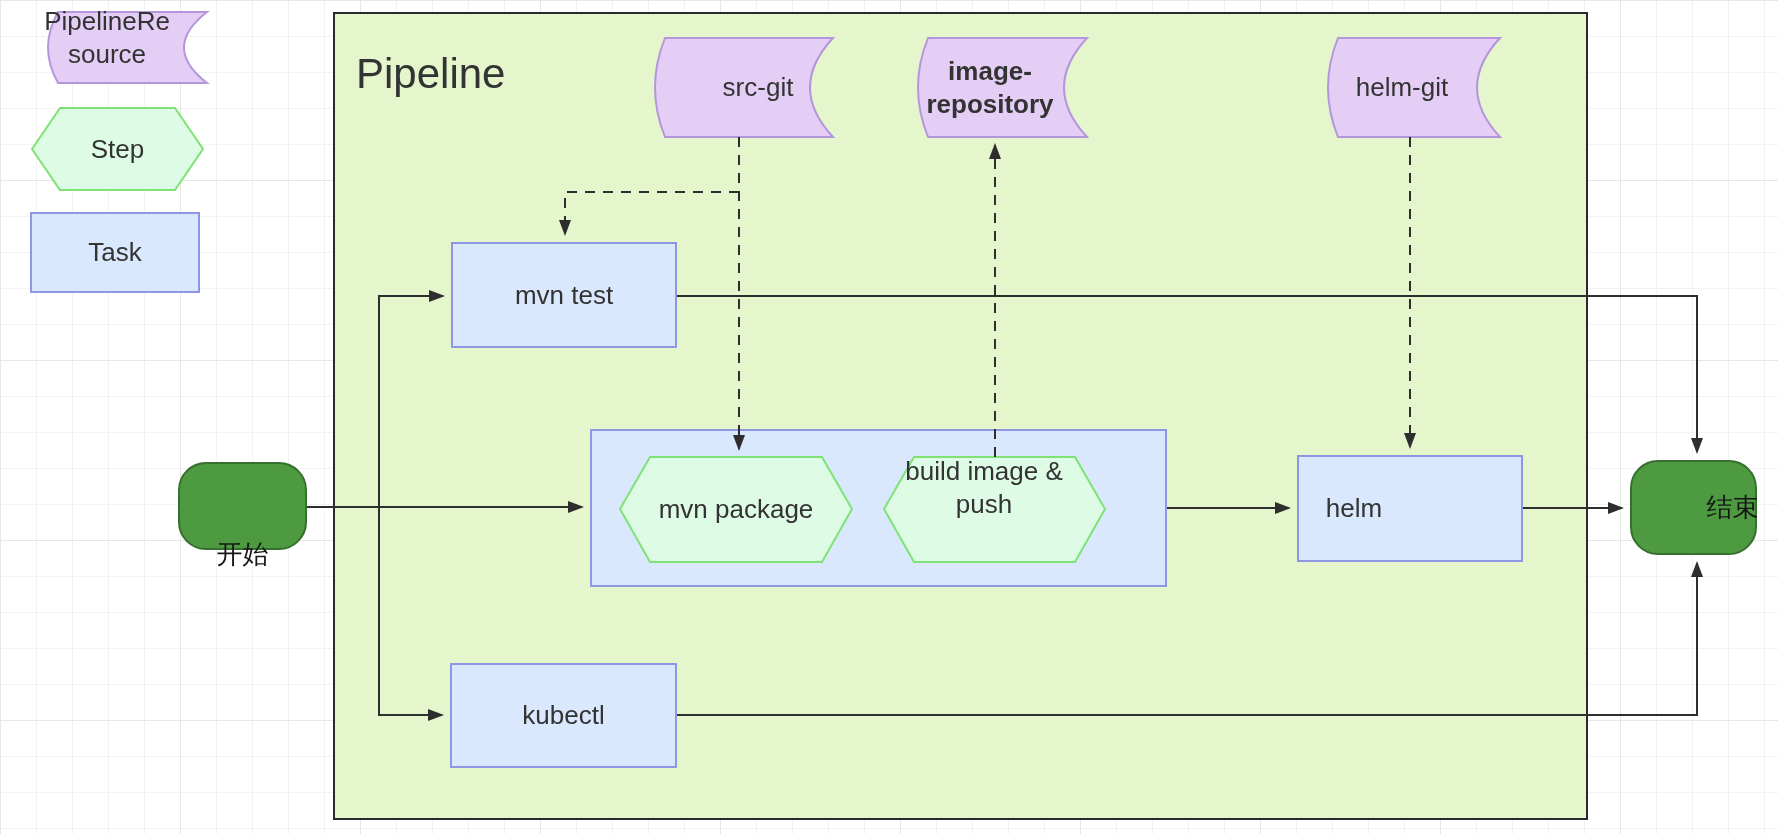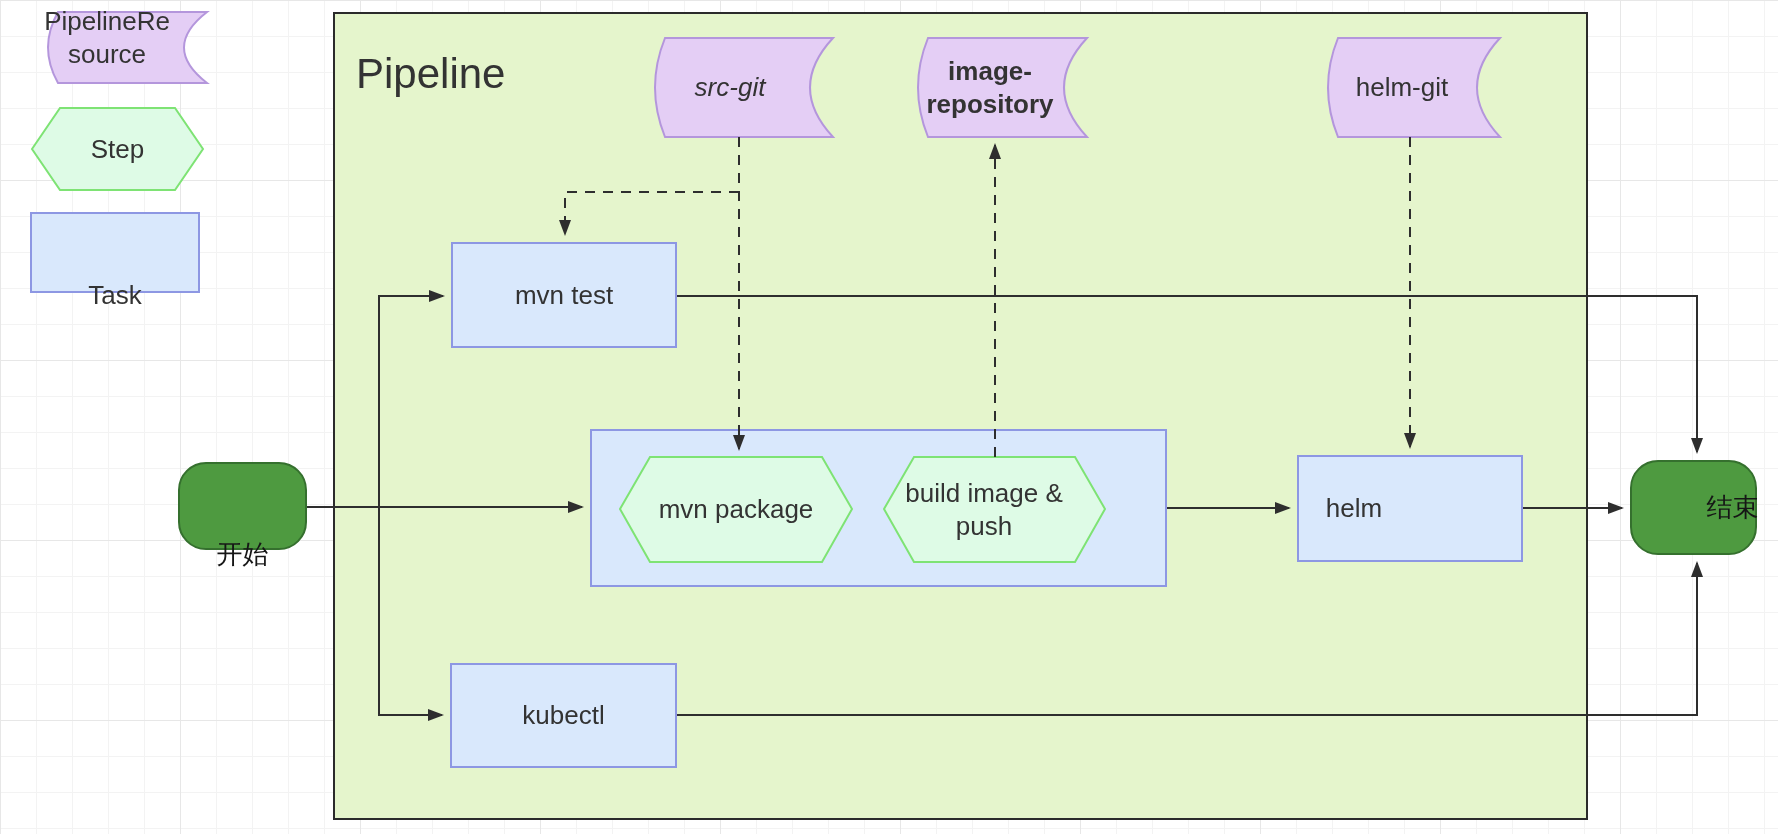--- a/index.html
+++ b/index.html
@@ -62,21 +62,21 @@
 
   <div class="task-box" style="left:450px;top:663px;width:227px;height:105px;"></div>
   <div class="lbl" style="left:450px;top:663px;width:227px;height:105px;">kubectl</div>
 
   <div class="task-box" style="left:1297px;top:455px;width:226px;height:107px;"></div>
   <div class="lbl" style="left:1241px;top:455px;width:226px;height:107px;">helm</div>
 
   <div class="task-box" style="left:590px;top:429px;width:577px;height:158px;"></div>
 
   <div class="task-box" style="left:30px;top:212px;width:170px;height:81px;"></div>
-  <div class="lbl" style="left:30px;top:212px;width:170px;height:81px;margin-top:43px;">Task</div>
+  <div class="lbl" style="left:30px;top:212px;width:170px;height:81px;">Task</div>
 
   <div class="terminal" style="left:178px;top:462px;width:129px;height:88px;"></div>
   <div class="lbl terminal-lbl" style="left:178px;top:462px;width:129px;height:88px;margin-top:48px;">开始</div>
 
   <div class="terminal" style="left:1630px;top:460px;width:127px;height:95px;"></div>
   <div class="lbl terminal-lbl" style="left:1630px;top:460px;width:127px;height:95px;padding-left:39px;">结束</div>
 
   <svg id="shapes-edges" viewBox="0 0 1778 834" xmlns="http://www.w3.org/2000/svg">
     <defs>
       <marker id="arrow" markerUnits="userSpaceOnUse" markerWidth="16" markerHeight="12" refX="14" refY="6" orient="auto">
@@ -106,22 +106,22 @@
     <path class="edge dashed" d="M 739,137 L 739,449" marker-end="url(#arrow)"></path>
     <path class="edge dashed" d="M 739,192 L 565,192 L 565,234" marker-end="url(#arrow)"></path>
     <path class="edge dashed" d="M 995,457 L 995,145" marker-end="url(#arrow)"></path>
     <path class="edge dashed" d="M 1410,137 L 1410,447" marker-end="url(#arrow)"></path>
   </svg>
 
   <div class="lbl" style="left:42px;top:12px;width:130px;height:51px;">PipelineRe
 source</div>
   <div class="lbl" style="left:32px;top:108px;width:171px;height:82px;">Step</div>
 
-  <div class="lbl" style="left:650px;top:38px;width:160px;height:99px;font-style:italic;">src-git</div>
+  <div class="lbl" style="left:678px;top:38px;width:160px;height:99px;">src-git</div>
   <div class="lbl" style="left:910px;top:38px;width:160px;height:99px;font-weight:bold;">image-
 repository</div>
   <div class="lbl" style="left:1322px;top:38px;width:160px;height:99px;">helm-git</div>
 
   <div class="lbl" style="left:640px;top:457px;width:192px;height:105px;">mvn package</div>
-  <div class="lbl" style="left:894px;top:457px;width:180px;height:105px;">build image &amp;
+  <div class="lbl" style="left:894px;top:435px;width:180px;height:105px;">build image &amp;
 push</div>
 
 </div>
 
 </body></html>

